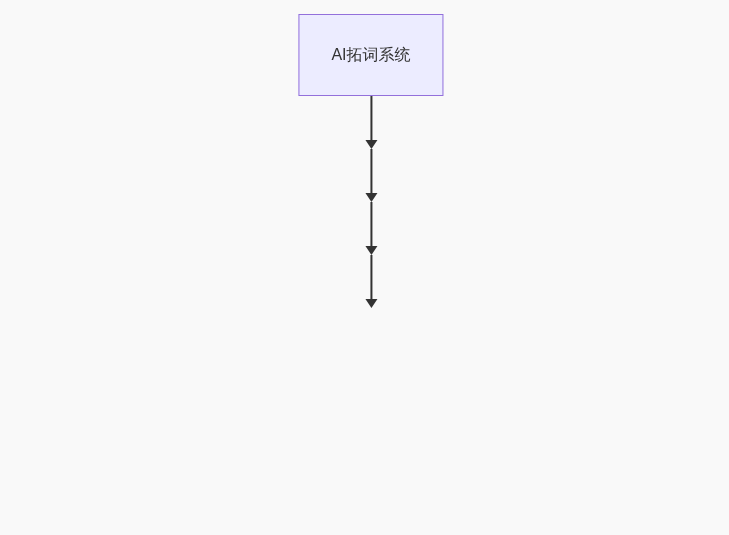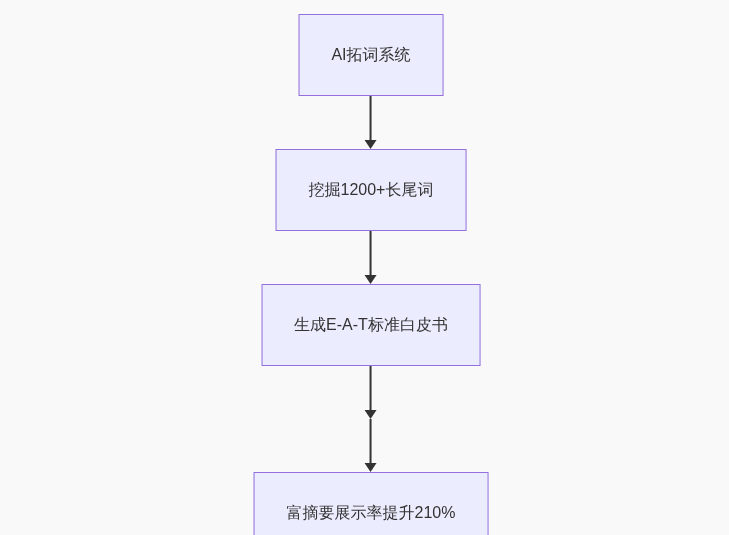--- a/index.html
+++ b/index.html
@@ -64,41 +64,32 @@
 
   <div class="node">
     <span>AI拓词系统</span>
   </div>
 
   <div class="edge">
     <div class="line"></div>
     <div class="head"></div>
   </div>
 
-  <div class="node">
-    <span>挖掘1200+长尾词</span>
-  </div>
-
-  <div class="edge">
-    <div class="line"></div>
-    <div class="head"></div>
-  </div>
-
-  <div class="node">
-    <span>生成E-A-T标准白皮书</span>
-  </div>
 
   <div class="edge">
     <div class="line"></div>
     <div class="head"></div>
   </div>
 
 
   <div class="edge">
     <div class="line"></div>
     <div class="head"></div>
   </div>
 
-  <div class="node">
-    <span>富摘要展示率提升210%</span>
+
+  <div class="edge">
+    <div class="line"></div>
+    <div class="head"></div>
   </div>
+
 
 </div>
 
 </body></html>

